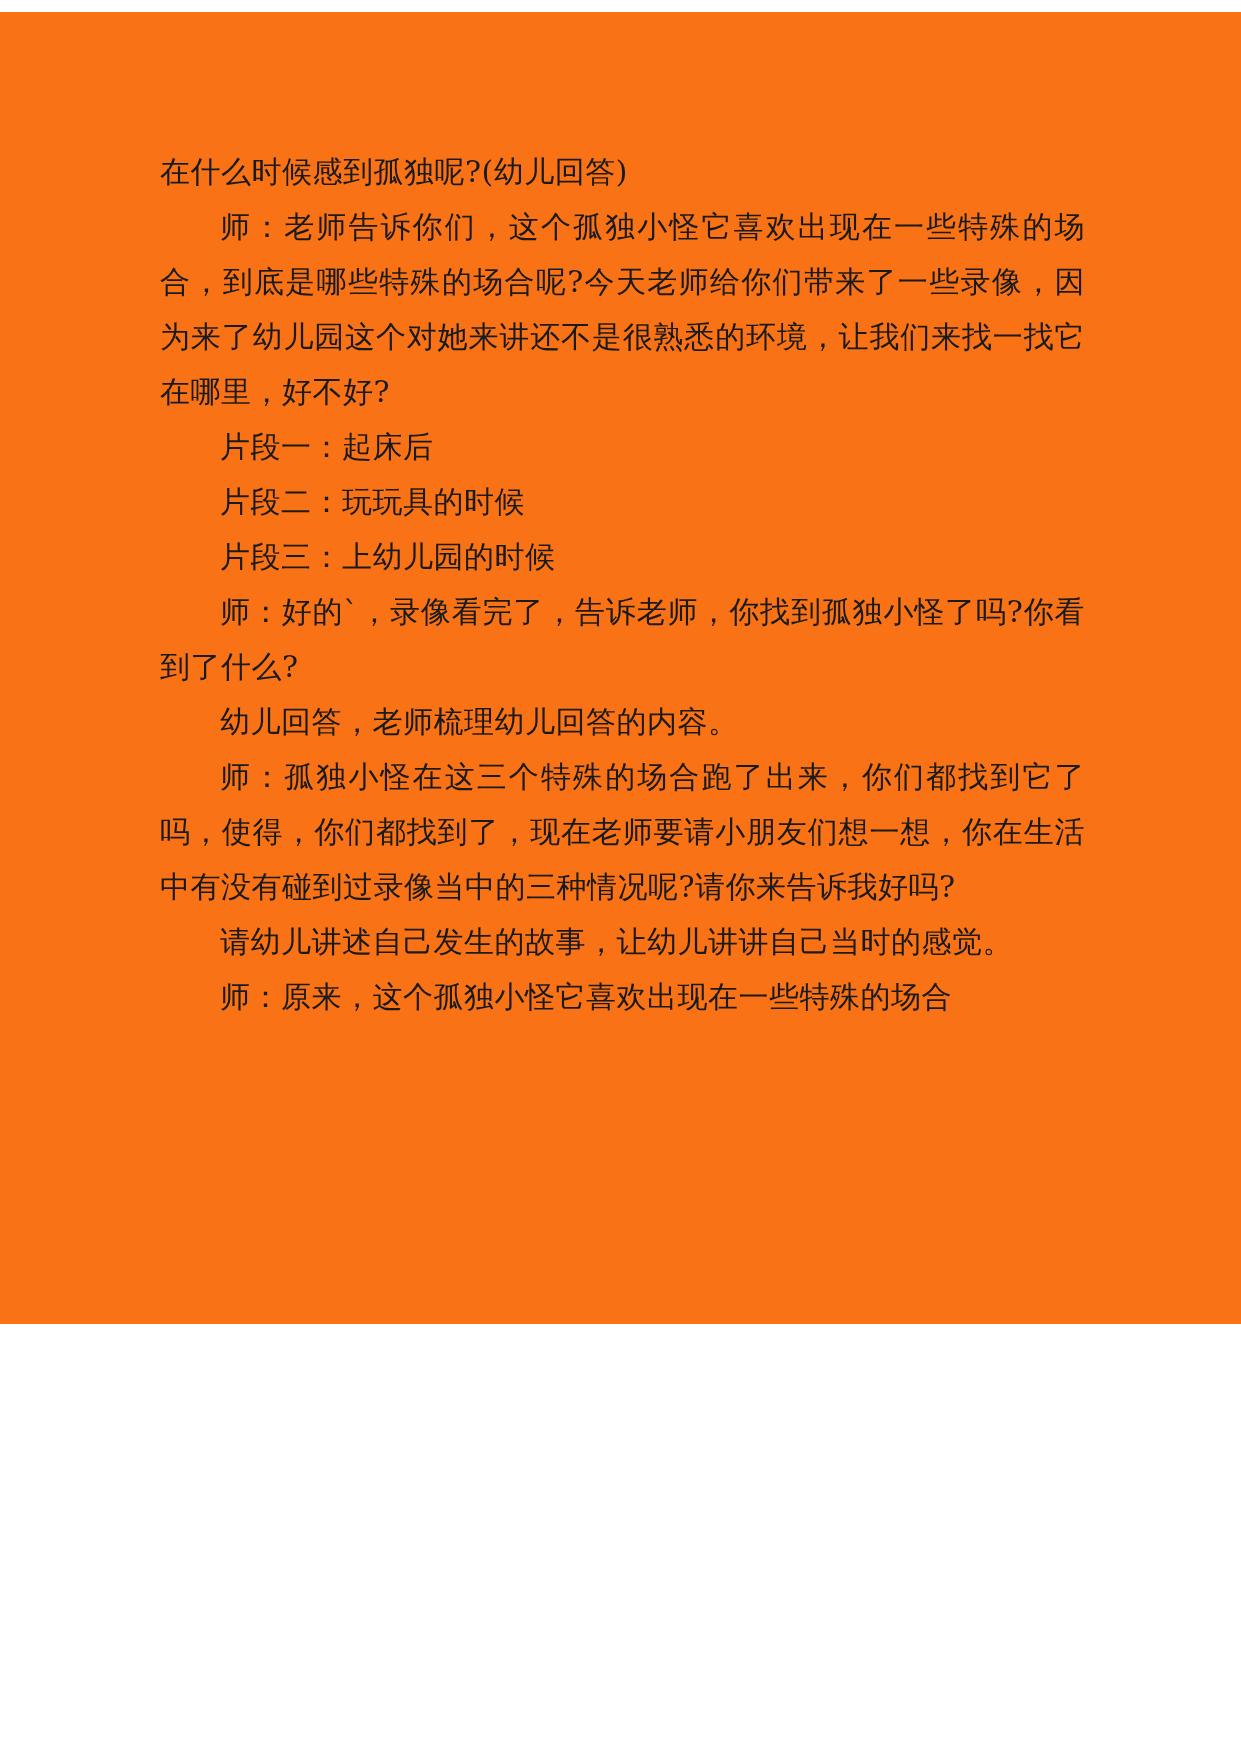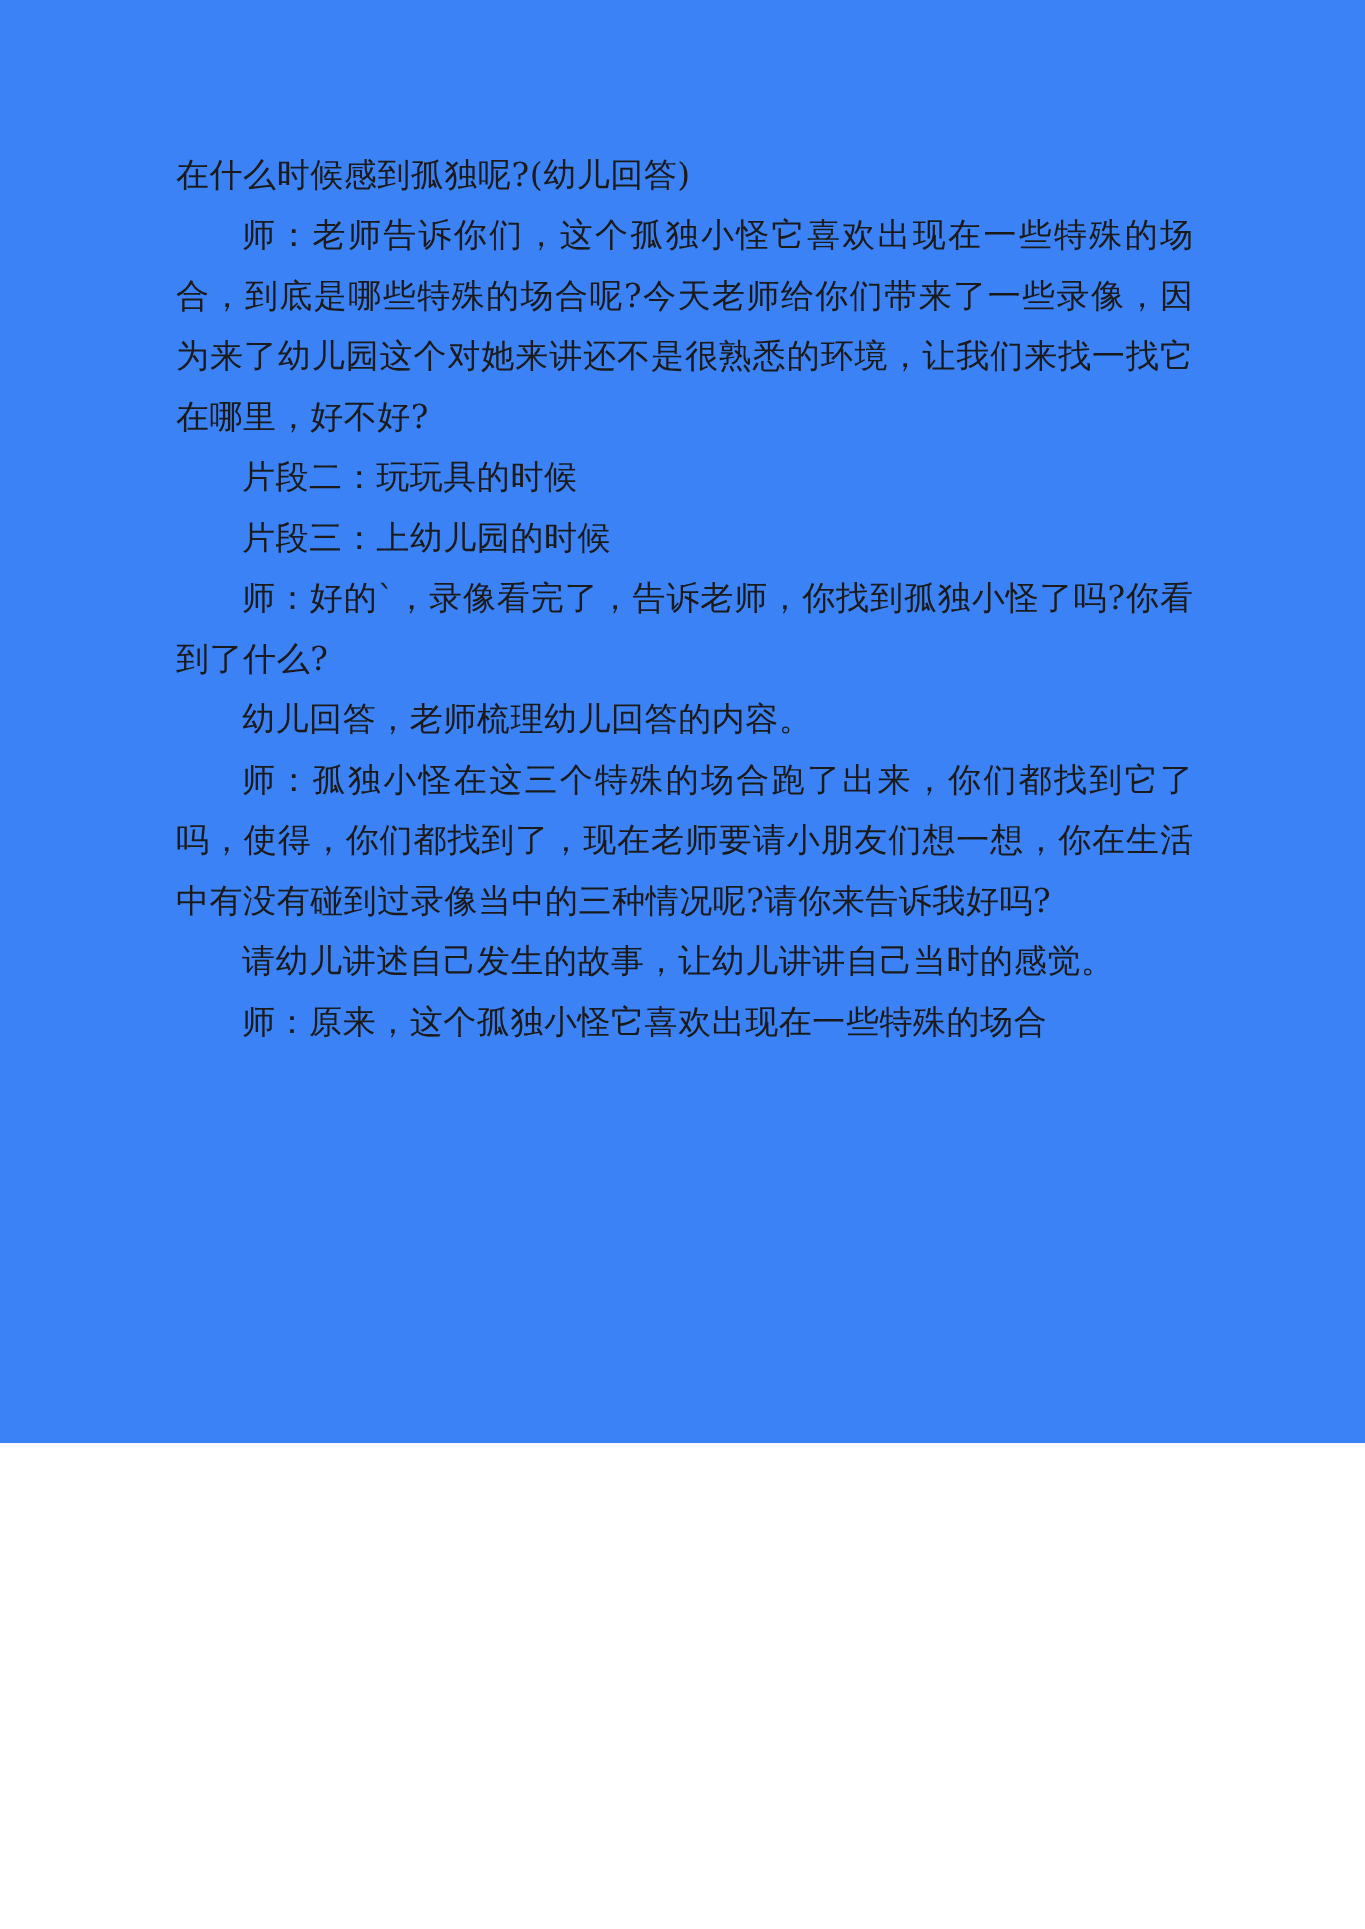--- a/index.html
+++ b/index.html
@@ -4,22 +4,22 @@
 <style>
   html, body {
     margin: 0;
     padding: 0;
     background: #ffffff;
   }
   .page {
     position: relative;
     width: 1241px;
     height: 1312px;
-    background: #3b82f6;
-    margin: 0 auto;
+    background: #f97316;
+    margin: 12px auto;
     overflow: hidden;
   }
   .doc-body {
     position: absolute;
     left: 160px;
     top: 132px;
     width: 925px;
   }
   .para {
     font-family: "DejaVu Serif", "Liberation Serif", serif;
@@ -37,20 +37,21 @@
     text-indent: 60px;
   }
 </style>
 </head>
 <body>
 
 <div class="page">
   <div class="doc-body">
     <p class="para">在什么时候感到孤独呢?(幼儿回答)</p>
     <p class="para indent">师：老师告诉你们，这个孤独小怪它喜欢出现在一些特殊的场合，到底是哪些特殊的场合呢?今天老师给你们带来了一些录像，因为来了幼儿园这个对她来讲还不是很熟悉的环境，让我们来找一找它在哪里，好不好?</p>
+    <p class="para indent">片段一：起床后</p>
     <p class="para indent">片段二：玩玩具的时候</p>
     <p class="para indent">片段三：上幼儿园的时候</p>
     <p class="para indent">师：好的`，录像看完了，告诉老师，你找到孤独小怪了吗?你看到了什么?</p>
     <p class="para indent">幼儿回答，老师梳理幼儿回答的内容。</p>
     <p class="para indent">师：孤独小怪在这三个特殊的场合跑了出来，你们都找到它了吗，使得，你们都找到了，现在老师要请小朋友们想一想，你在生活中有没有碰到过录像当中的三种情况呢?请你来告诉我好吗?</p>
     <p class="para indent">请幼儿讲述自己发生的故事，让幼儿讲讲自己当时的感觉。</p>
     <p class="para indent">师：原来，这个孤独小怪它喜欢出现在一些特殊的场合</p>
   </div>
 </div>
 

